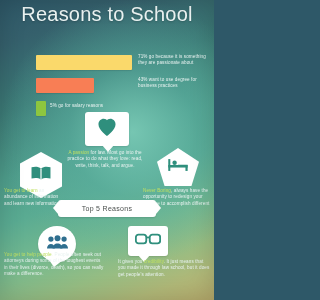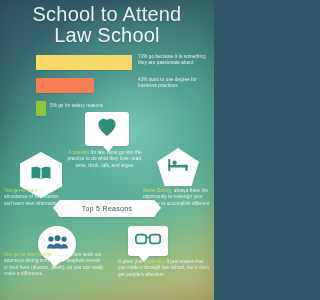--- a/index.html
+++ b/index.html
@@ -99,22 +99,21 @@
     position:absolute;inset:0;pointer-events:none;
     box-shadow:inset 0 0 26px rgba(0,0,0,.16);
   }
 </style>
 </head>
 <body>
 
 <div id="poster">
 
   <div class="title">
-    <span>School to Attend</span>
-    <span class="l2">Law School</span>
+    <span>Reasons to School</span>
   </div>
 
   <div class="bars">
 
     <div class="barrow r1">
       <div class="bar b1" style="width: 96px; background: rgb(250, 217, 107);"></div>
       <div class="blabel">71% go because it is something they are passionate about</div>
     </div>
 
     <div class="barrow r2">

